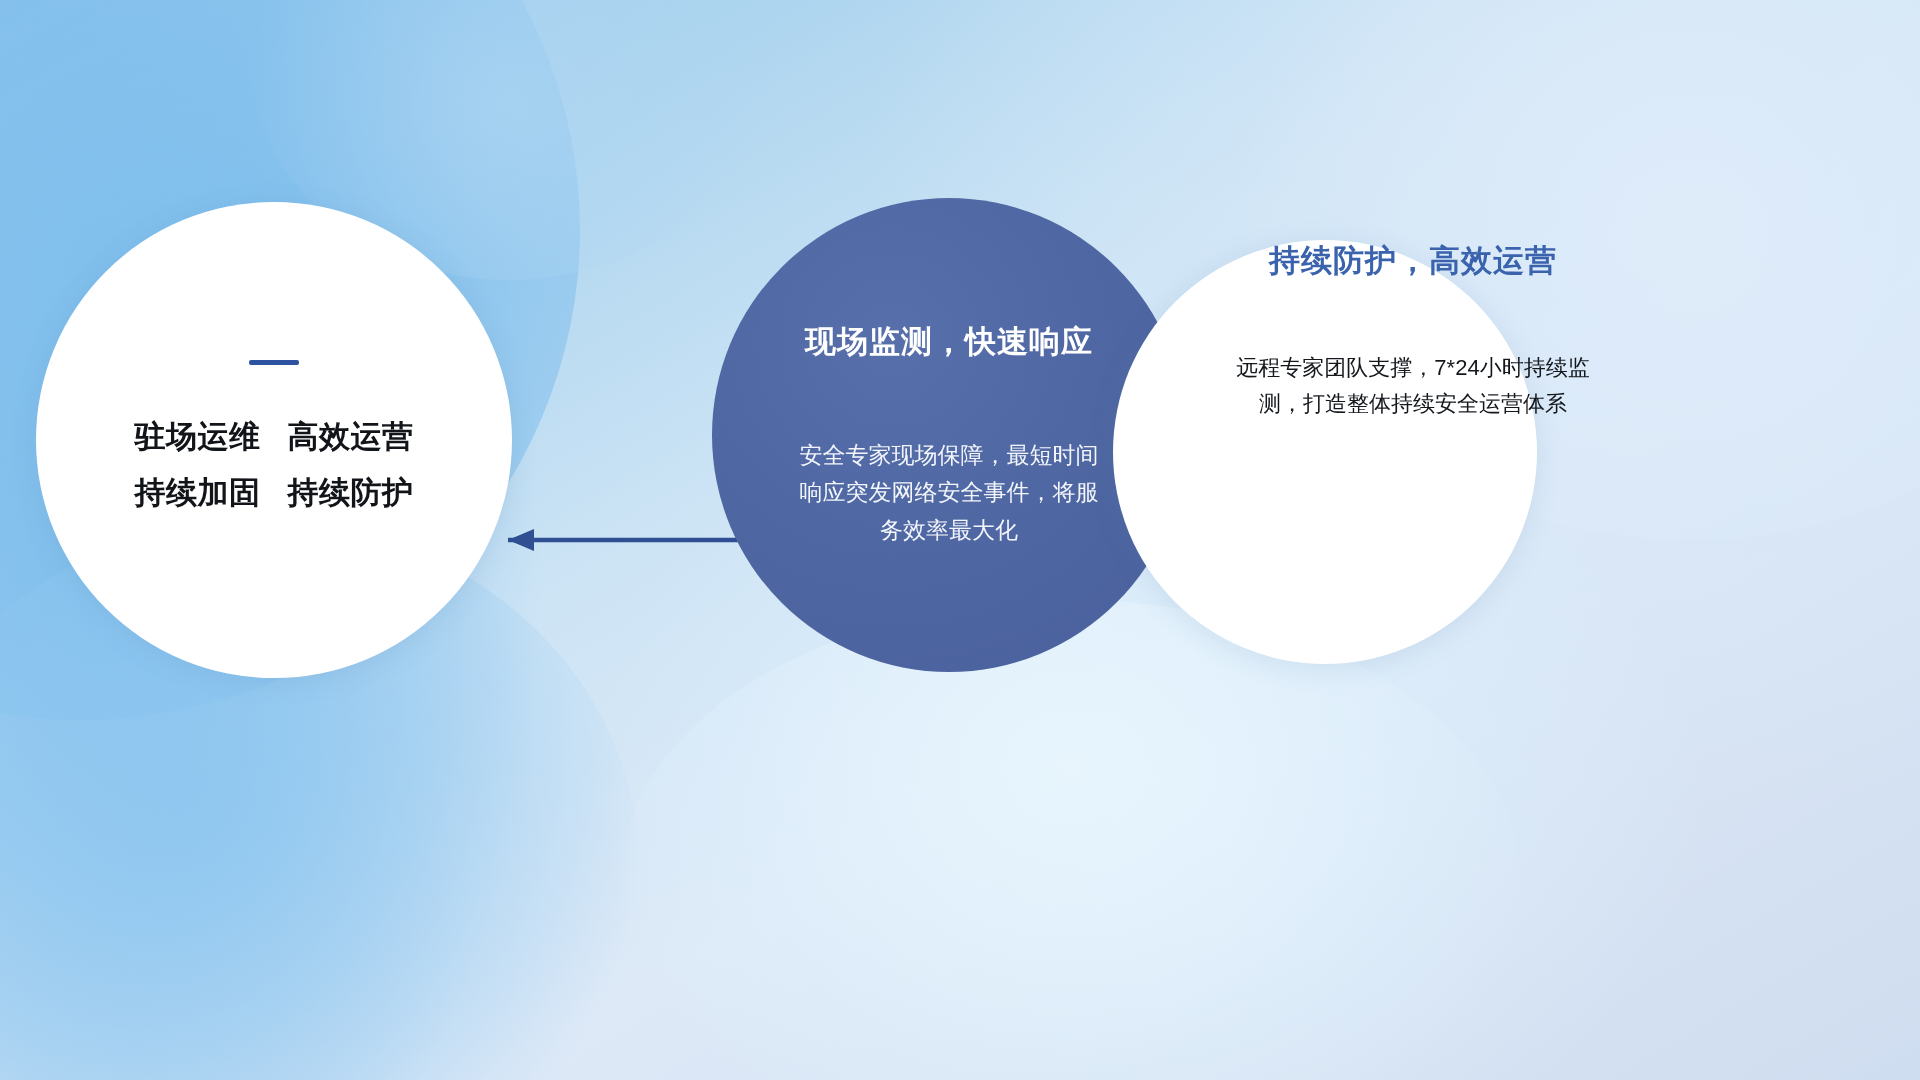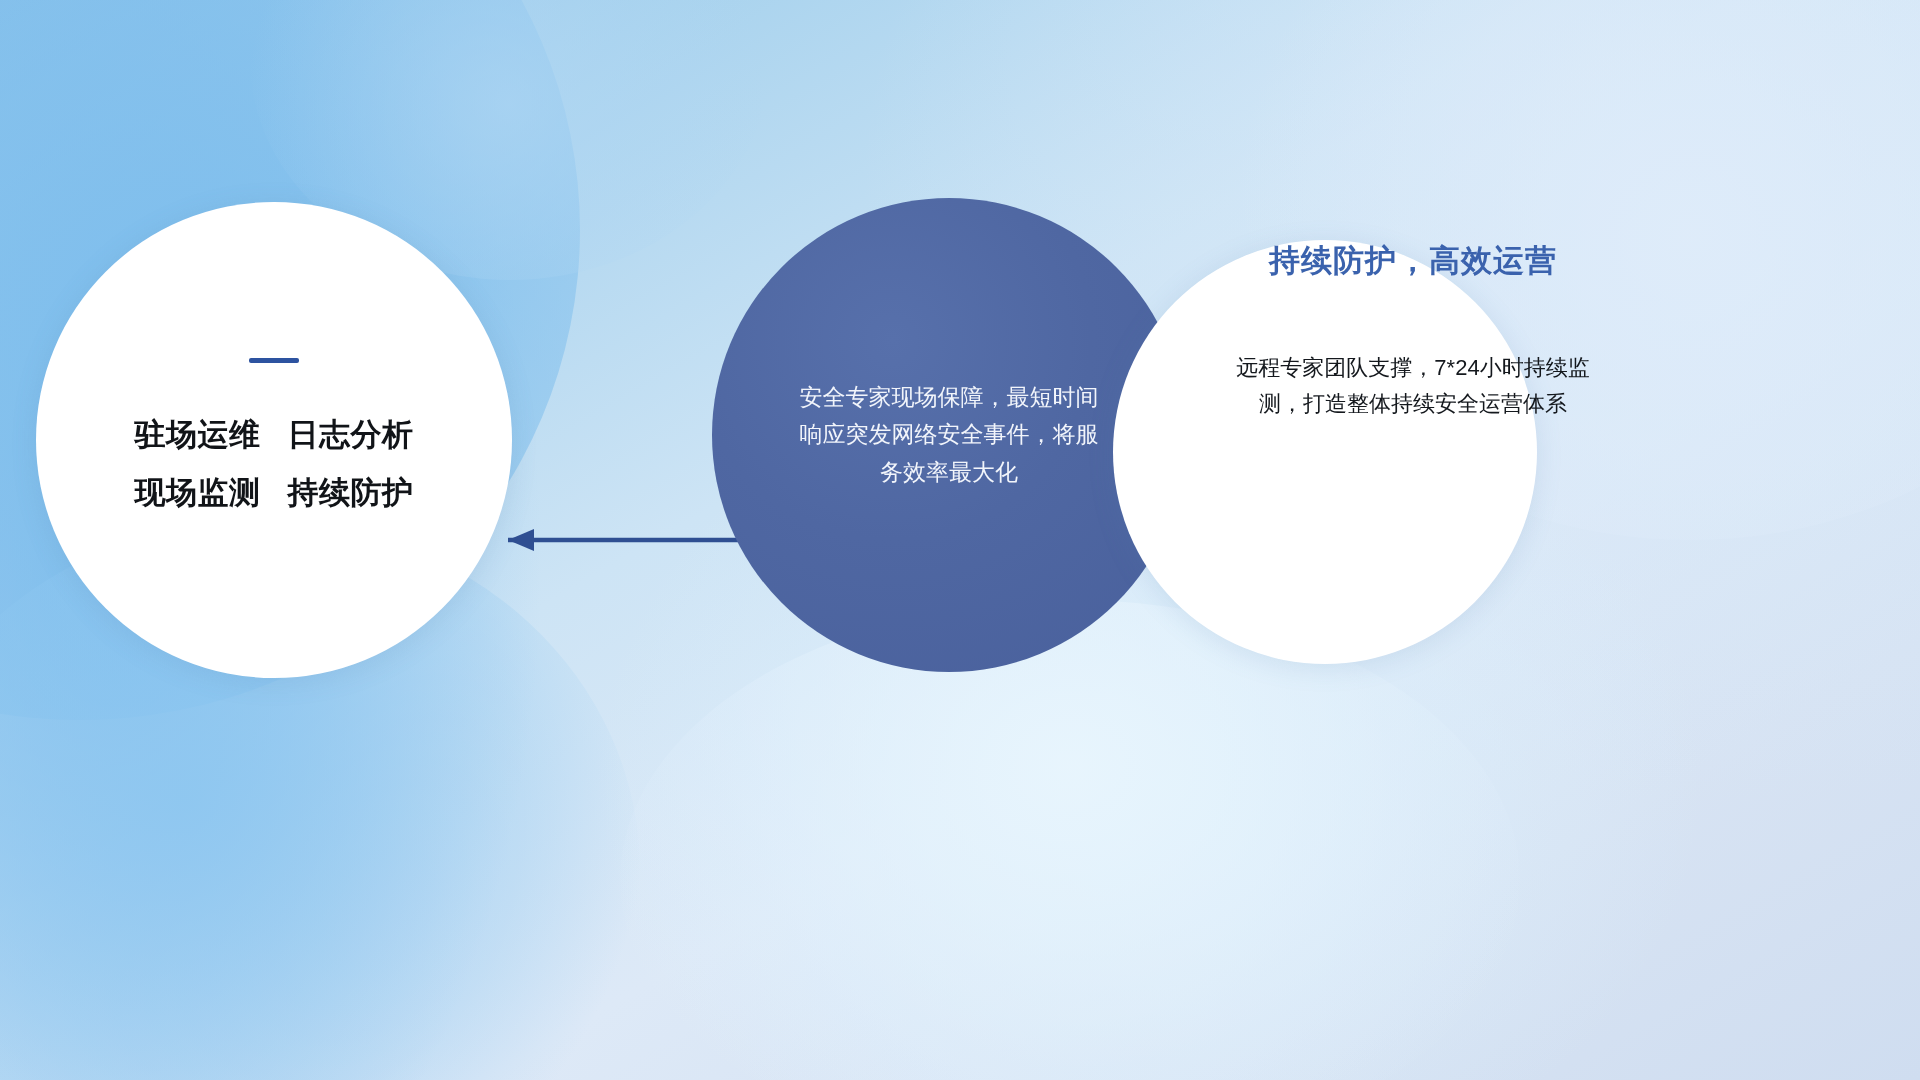--- a/index.html
+++ b/index.html
@@ -73,21 +73,21 @@
     margin-bottom:44px;
   }
   #left-tags {
     font-size:31px;
     font-weight:bold;
     color:#111418;
     line-height:1.78;
     letter-spacing:0.5px;
   }
   #left-tags .tag-row { white-space:nowrap; }
-  #left-tags .tag { margin:0 9px;font-family:Liberation Mono, monospace; }
+  #left-tags .tag { margin:0 9px; }
 
   #circle-mid {
     left:712px; top:198px; width:474px; height:474px;
     background:radial-gradient(circle at 38% 30%, #5770ab 0%, #4f67a2 45%, #49609c 100%);
     z-index:4;
     padding:0 26px;
   }
   #mid-title {
     font-size:31px;
     font-weight:bold;
@@ -150,30 +150,31 @@
   <svg id="connector" viewBox="0 0 330 80">
     <line x1="326" y1="40" x2="28" y2="40" stroke="#2f4f92" stroke-width="4.5"></line>
     <polygon points="28,40 54,29 54,51" fill="#2f4f92"></polygon>
   </svg>
 
   <div class="circle" id="circle-left">
     <div id="left-dash"></div>
     <div id="left-tags">
       <div class="tag-row">
         <span class="tag">驻场运维</span>
-        <span class="tag">日志分析</span>
+        <span class="tag">高效运营</span>
       </div>
       <div class="tag-row">
-        <span class="tag">现场监测</span>
+        <span class="tag">持续加固</span>
         <span class="tag">持续防护</span>
       </div>
     </div>
   </div>
 
   <div class="circle" id="circle-mid">
+    <div id="mid-title">现场监测，快速响应</div>
     <div id="mid-body">安全专家现场保障，最短时间响应突发网络安全事件，将服务效率最大化</div>
   </div>
 
   <div class="circle" id="circle-right"></div>
   <div id="circle-right-inner">
     <div id="right-title">持续防护，高效运营</div>
     <div id="right-body">远程专家团队支撑，7*24小时持续监测，打造整体持续安全运营体系</div>
   </div>
 
 </div>

